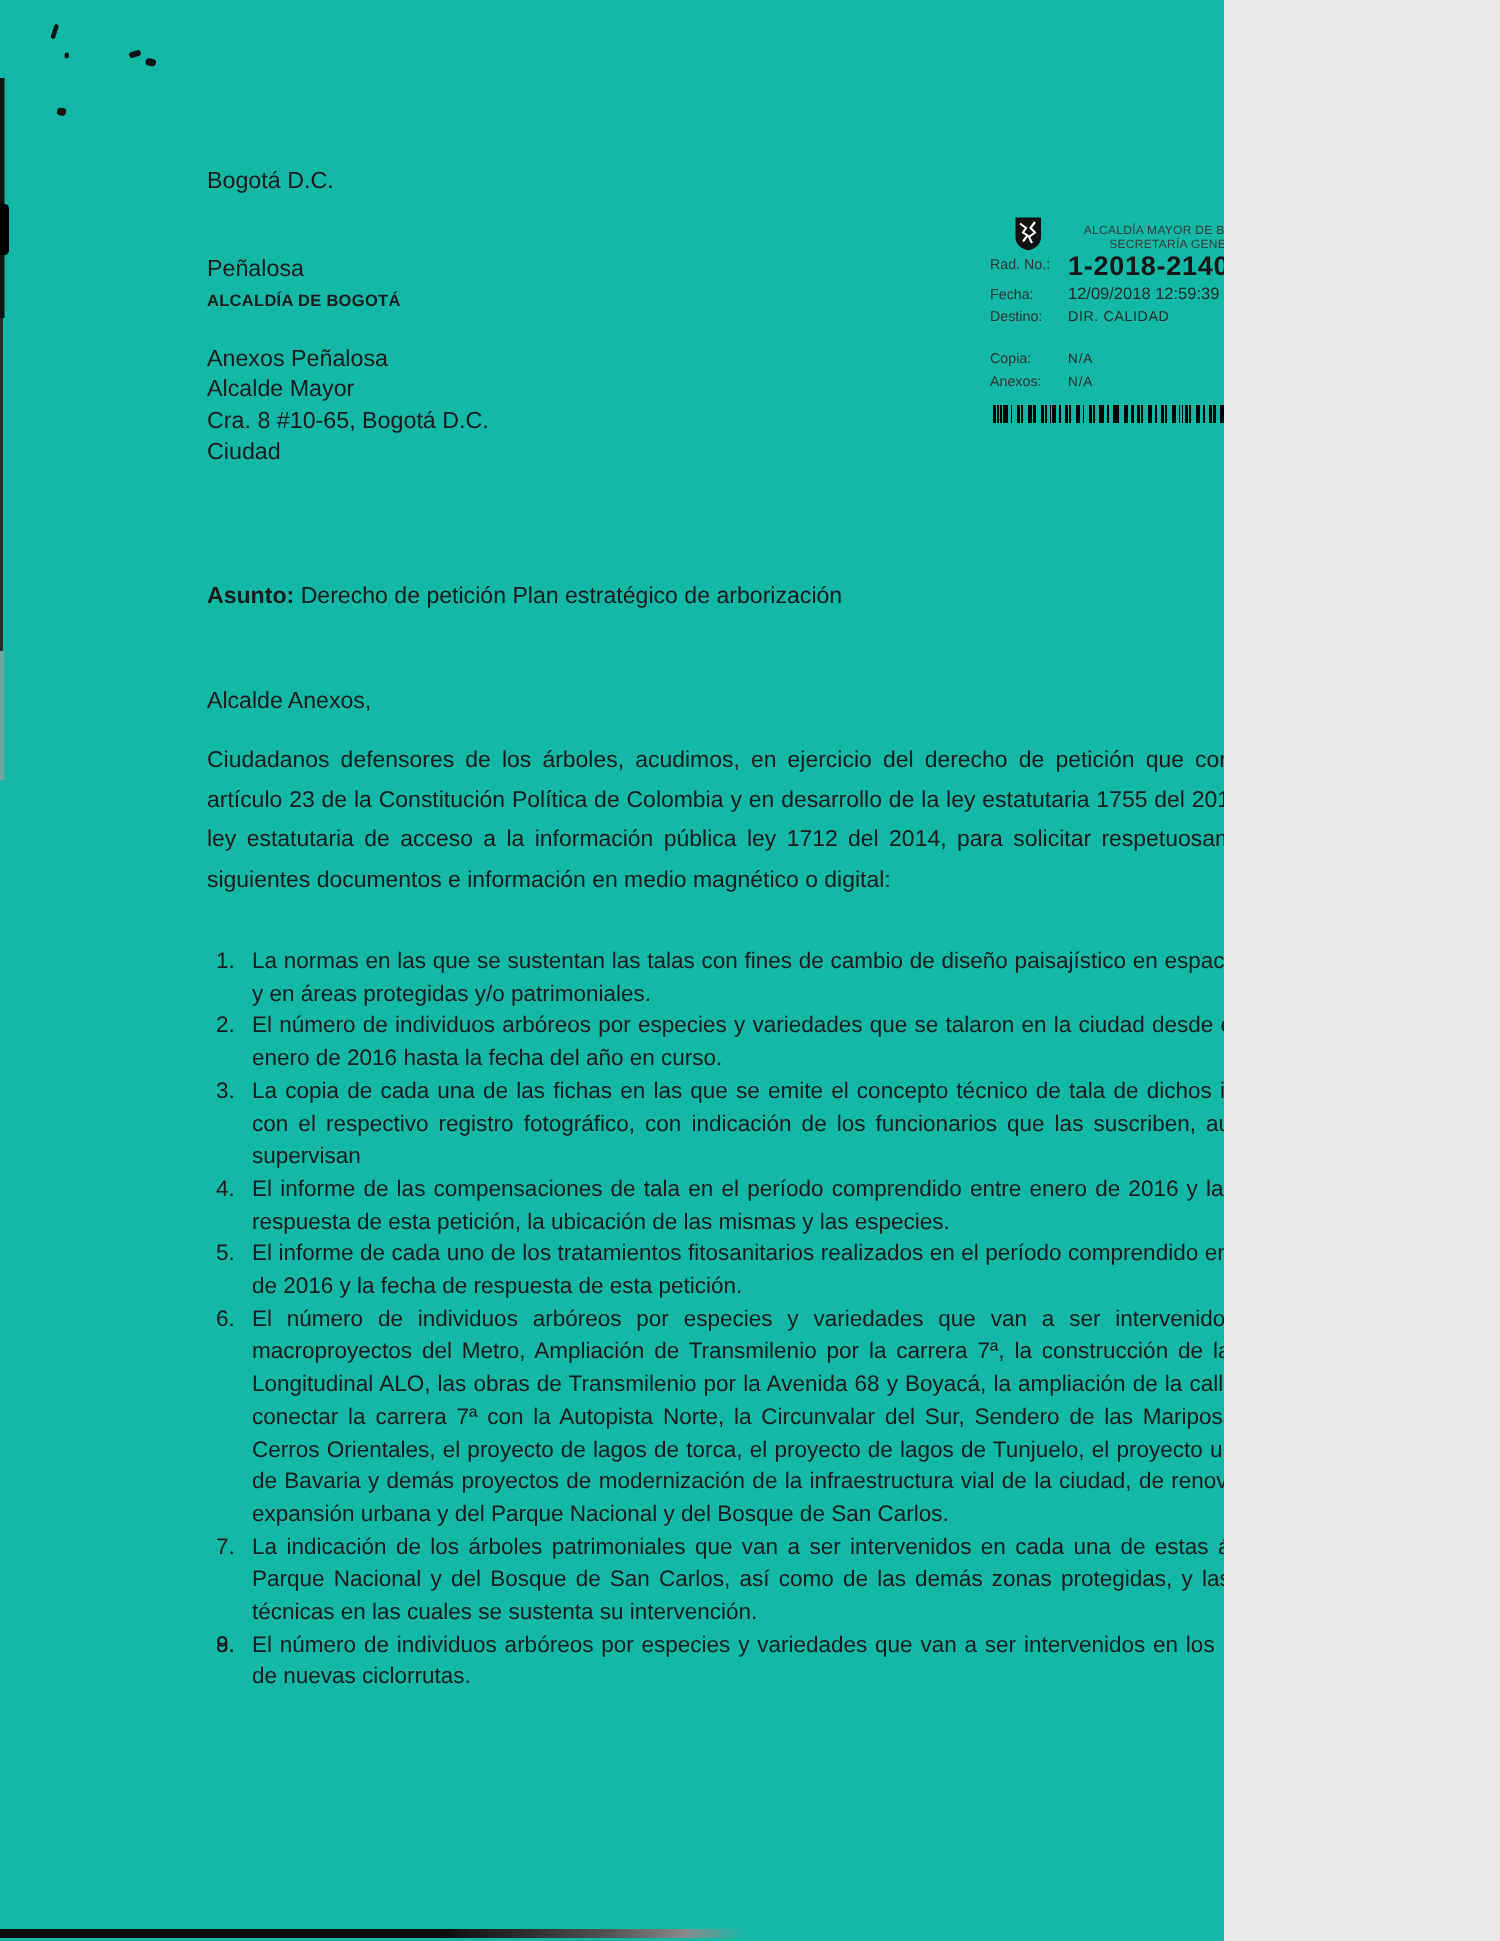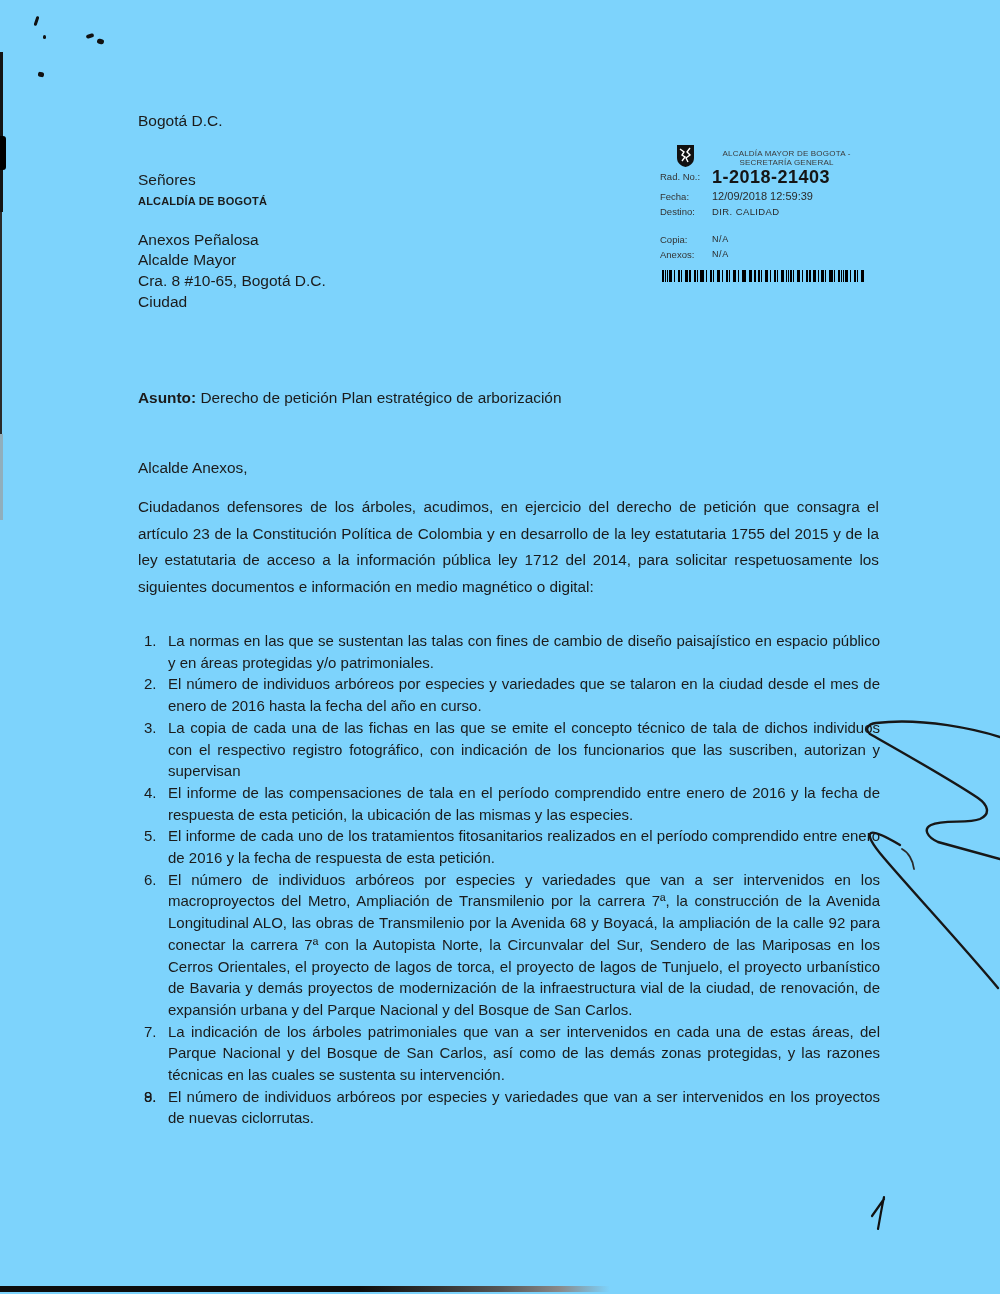--- a/index.html
+++ b/index.html
@@ -1,19 +1,19 @@
 <!DOCTYPE html>
 <html><head>
 <meta charset="utf-8">
 <style>
   html,body{margin:0;padding:0;background:#e8e8e8;}
   .page{
     position:relative;
-    width:1000px;height:1294px;
-    background:#7dd3fc;
+    width:816px;height:1294px;
+    background:#14b8a6;
     overflow:hidden;
     font-family:"Liberation Sans","DejaVu Sans",sans-serif;
     color:#1b1b1b;
     -webkit-font-smoothing:antialiased;
   }
   
   .edge-a{position:absolute;left:0;top:52px;width:3px;height:160px;background:#141414;}
   .edge-blob{position:absolute;left:0;top:136px;width:6px;height:34px;background:#000;border-radius:0 3px 3px 0;}
   .edge-b{position:absolute;left:0;top:212px;width:2px;height:222px;background:#2a2a2a;}
   .edge-c{position:absolute;left:0;top:434px;width:3px;height:86px;background:#9b9b9b;opacity:.65;}
@@ -75,21 +75,21 @@
   <div class="bottom-band"></div>
   <div class="speck sp1"></div>
   <div class="speck sp2"></div>
   <div class="speck sp3"></div>
   <div class="speck sp4"></div>
   <div class="speck sp5"></div>
 
   <div class="city">Bogotá D.C.</div>
 
   <div class="recipient">
-    <div>Señores</div>
+    <div>Peñalosa</div>
     <div class="org">ALCALDÍA DE BOGOTÁ</div>
     <div class="gap"></div>
     <div>Anexos Peñalosa</div>
     <div>Alcalde Mayor</div>
     <div>Cra. 8 #10-65, Bogotá D.C.</div>
     <div>Ciudad</div>
   </div>
 
   <div class="stamp">
     <div class="stamp-head">

